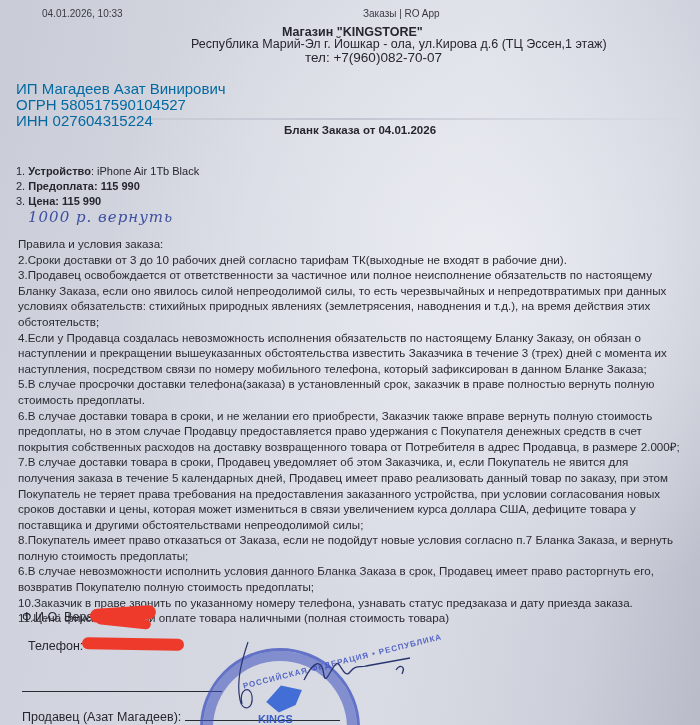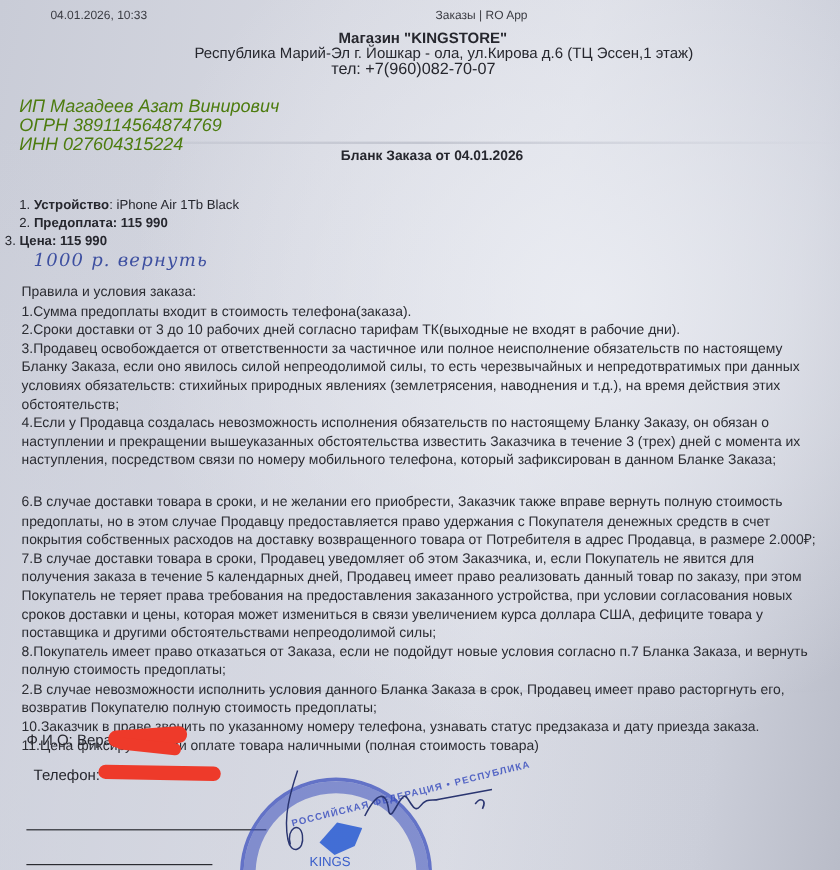--- a/index.html
+++ b/index.html
@@ -13,22 +13,22 @@
         radial-gradient(ellipse at 15% 85%, rgba(210,213,224,0.6) 0%, rgba(210,213,224,0) 60%),
         linear-gradient(100deg, #c9ccd7 0%, #d6d8e1 35%, #dcdee6 60%, #cbced9 85%, #b9bcc8 100%);
     }
     .fold {
       position: absolute; left: 0; right: 0; height: 2px;
       background: linear-gradient(90deg, rgba(160,164,178,0) 0%, rgba(160,164,178,0.45) 50%, rgba(160,164,178,0) 100%);
     }
     .abs { position: absolute; white-space: nowrap; }
     .print-header { font-size: 10px; color: #3a3b42; }
     .shop-title { font-size: 12.5px; font-weight: bold; }
-    .shop-line { font-size: 12.5px; }
-    .seller { font-style: italic; font-size: 15px; line-height: 17px; color: #4d7c0f; }
+    .shop-line { font-size: 12.5px; margin-left: 29px; }
+    .seller { font-size: 15px; line-height: 17px; color: #0369a1; }
     .doc-title { font-size: 11.5px; font-weight: bold; }
     .order-line { font-size: 11px; line-height: 15px; }
     .order-line b { font-weight: bold; }
     .handwritten {
       font-family: "DejaVu Serif", serif; font-style: italic;
       font-size: 15px; color: #3d4fa0; letter-spacing: 1px;
     }
     .rules {
       position: absolute; left: 18px; top: 236px; width: 680px;
       font-size: 11.6px; line-height: 15.6px; color: #2a2b31;
@@ -51,21 +51,21 @@
       position: absolute; left: 240px; top: 657px; font-size: 8px;
       color: rgba(60,80,190,0.85); transform: rotate(-14deg); letter-spacing: 1px;
       font-weight: bold;
     }
     .stamp-logo {
       position: absolute; left: 262px; top: 684px; width: 42px; height: 30px;
       background: rgba(40,90,210,0.85);
       clip-path: polygon(10% 60%, 45% 5%, 95% 20%, 80% 70%, 40% 95%);
     }
     .stamp-brand {
-      position: absolute; left: 258px; top: 713px; font-size: 11px; font-weight: normal;
+      position: absolute; left: 258px; top: 713px; font-size: 11px; font-weight: bold;
       color: rgba(40,80,200,0.9);
     }
     .signature {
       position: absolute; left: 300px; top: 650px; width: 140px; height: 40px;
     }
     .pen-mark { position: absolute; left: 218px; top: 640px; }
   </style>
 </head>
 <body>
 
@@ -73,61 +73,62 @@
 <div class="fold" style="top:575px; opacity:0.6;"></div>
 
 <div class="abs print-header" style="left:22px; top:8px;margin-left:20px;">04.01.2026, 10:33</div>
 <div class="abs print-header" style="left:363px; top:8px;">Заказы | RO App</div>
 
 <div class="abs shop-title" style="left:282px; top:25px;">Магазин "KINGSTORE"</div>
 <div class="abs shop-line" style="left:162px; top:37px;">Республика Марий-Эл г. Йошкар - ола, ул.Кирова д.6 (ТЦ Эссен,1 этаж)</div>
 <div class="abs shop-line" style="left:276px; top:50px; font-size:13.5px;">тел: +7(960)082-70-07</div>
 
 <div class="abs seller" style="left:16px; top:80px;">ИП Магадеев Азат Винирович</div>
-<div class="abs seller" style="left:16px; top:96px;">ОГРН 389114564874769</div>
+<div class="abs seller" style="left:16px; top:96px;">ОГРН 580517590104527</div>
 <div class="abs seller" style="left:16px; top:112px;">ИНН 027604315224</div>
 
 <div class="abs doc-title" style="left:272px; top:124px;padding-left:12px;">Бланк Заказа от 04.01.2026</div>
 
 <div class="abs order-line" style="left:16px; top:164px;">
   <span>1. </span><b>Устройство</b><span>: </span><span>iPhone Air 1Tb Black</span>
 </div>
 <div class="abs order-line" style="left:16px; top:179px;">
   <span>2. </span><b>Предоплата: 115 990</b>
 </div>
-<div class="abs order-line" style="left:4px; top:194px;">
+<div class="abs order-line" style="left:16px; top:194px;">
   <span>3. </span><b>Цена: 115 990</b>
 </div>
 <div class="abs handwritten" style="left:28px; top:208px;">1000 р. вернуть</div>
 
 <div class="rules">
   <p>Правила и условия заказа:</p>
-  <p>1.Сумма предоплаты входит в стоимость телефона(заказа).</p>
   <p>2.Сроки доставки от 3 до 10 рабочих дней согласно тарифам ТК(выходные не входят в рабочие дни).</p>
   <p style="width:655px;">3.Продавец освобождается от ответственности за частичное или полное неисполнение обязательств по настоящему Бланку Заказа, если оно явилось силой непреодолимой силы, то есть черезвычайных и непредотвратимых при данных условиях обязательств: стихийных природных явлениях (землетрясения, наводнения и т.д.), на время действия этих обстоятельств;</p>
   <p style="width:655px;">4.Если у Продавца создалась невозможность исполнения обязательств по настоящему Бланку Заказу, он обязан о наступлении и прекращении вышеуказанных обстоятельства известить Заказчика в течение 3 (трех) дней с момента их наступления, посредством связи по номеру мобильного телефона, который зафиксирован в данном Бланке Заказа;</p>
-  <p style="width:665px;margin-top:19px;">6.В случае доставки товара в сроки, и не желании его приобрести, Заказчик также вправе вернуть полную стоимость предоплаты, но в этом случае Продавцу предоставляется право удержания с Покупателя денежных средств в счет покрытия собственных расходов на доставку возвращенного товара от Потребителя в адрес Продавца, в размере 2.000₽;</p>
+  <p style="width:650px;">5.В случае просрочки доставки телефона(заказа) в установленный срок, заказчик в праве полностью вернуть полную стоимость предоплаты.</p>
+  <p style="width:665px;">6.В случае доставки товара в сроки, и не желании его приобрести, Заказчик также вправе вернуть полную стоимость предоплаты, но в этом случае Продавцу предоставляется право удержания с Покупателя денежных средств в счет покрытия собственных расходов на доставку возвращенного товара от Потребителя в адрес Продавца, в размере 2.000₽;</p>
   <p style="width:655px;">7.В случае доставки товара в сроки, Продавец уведомляет об этом Заказчика, и, если Покупатель не явится для получения заказа в течение 5 календарных дней, Продавец имеет право реализовать данный товар по заказу, при этом Покупатель не теряет права требования на предоставления заказанного устройства, при условии согласования новых сроков доставки и цены, которая может измениться в связи увеличением курса доллара США, дефиците товара у поставщика и другими обстоятельствами непреодолимой силы;</p>
   <p style="width:660px;">8.Покупатель имеет право отказаться от Заказа, если не подойдут новые условия согласно п.7 Бланка Заказа, и вернуть полную стоимость предоплаты;</p>
-  <p style="width:675px;">2.В случае невозможности исполнить условия данного Бланка Заказа в срок, Продавец имеет право расторгнуть его, возвратив Покупателю полную стоимость предоплаты;</p>
+  <p style="width:675px;">6.В случае невозможности исполнить условия данного Бланка Заказа в срок, Продавец имеет право расторгнуть его, возвратив Покупателю полную стоимость предоплаты;</p>
   <p>10.Заказчик в праве звонить по указанному номеру телефона, узнавать статус предзаказа и дату приезда заказа.</p>
   <p>11.Цена фиксируется при оплате товара наличными (полная стоимость товара)</p>
 </div>
 
 <div class="abs sig-line" style="left:22px; top:610px;">Ф.И.О: Вера</div>
 <div class="redact" style="left:90px; top:607px; width:66px; height:14px; transform:rotate(-4deg);"></div>
 <div class="redact" style="left:96px; top:617px; width:55px; height:10px; transform:rotate(6deg);"></div>
 
 <div class="abs sig-line" style="left:28px; top:639px;text-align:center;">Телефон:</div>
 <div class="redact" style="left:82px; top:638px; width:102px; height:12px; transform:rotate(1deg);"></div>
 
 <div class="abs sig-line" style="left:22px; top:680px;">
   <span class="underline" style="width:200px;"></span>
 </div>
 <div class="abs sig-line" style="left:22px; top:709px;">
+  <span>Продавец (Азат Магадеев):</span>
   <span class="underline" style="width:155px;"></span>
 </div>
 
 <div class="stamp"></div>
 <div class="stamp-text">РОССИЙСКАЯ ФЕДЕРАЦИЯ • РЕСПУБЛИКА</div>
 <div class="stamp-logo"></div>
 <div class="stamp-brand">KINGS</div>
 
 <svg class="signature" viewBox="0 0 140 40">
   <path d="M4 30 C14 10, 22 8, 24 26 C26 34, 30 20, 36 14 C40 10, 44 30, 50 22 C56 14, 60 18, 66 16 L110 8 M96 20 C100 14, 106 16, 102 24" stroke="#2a3570" stroke-width="1.3" fill="none"></path>

